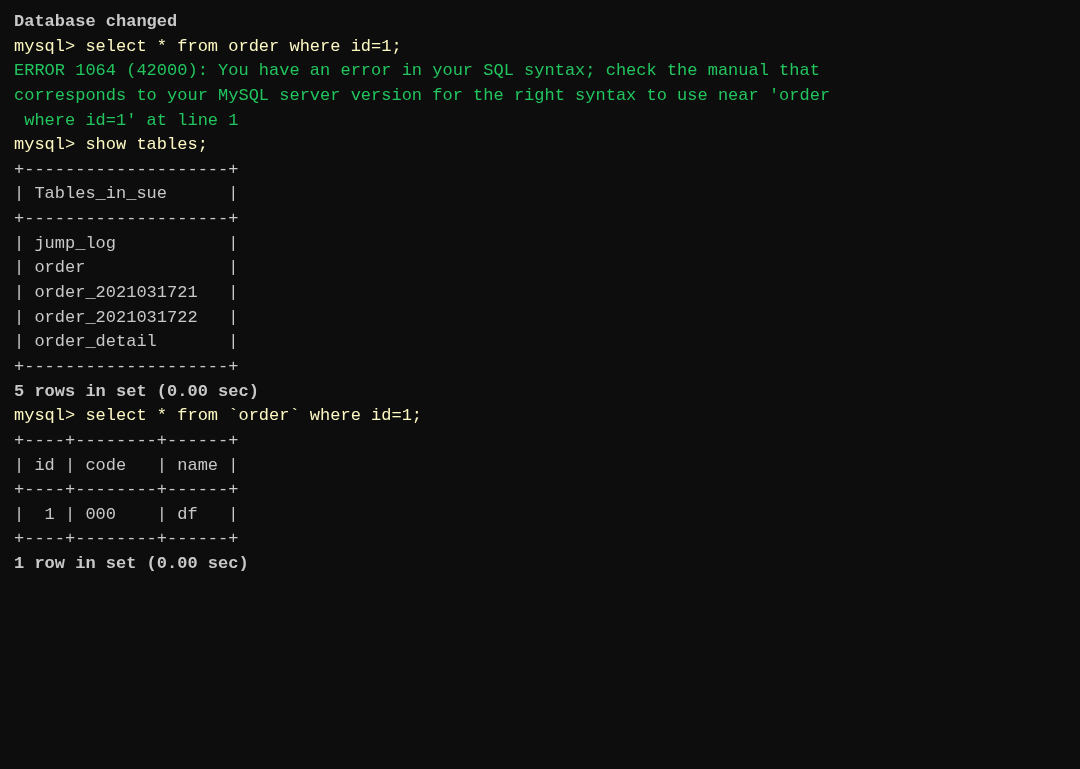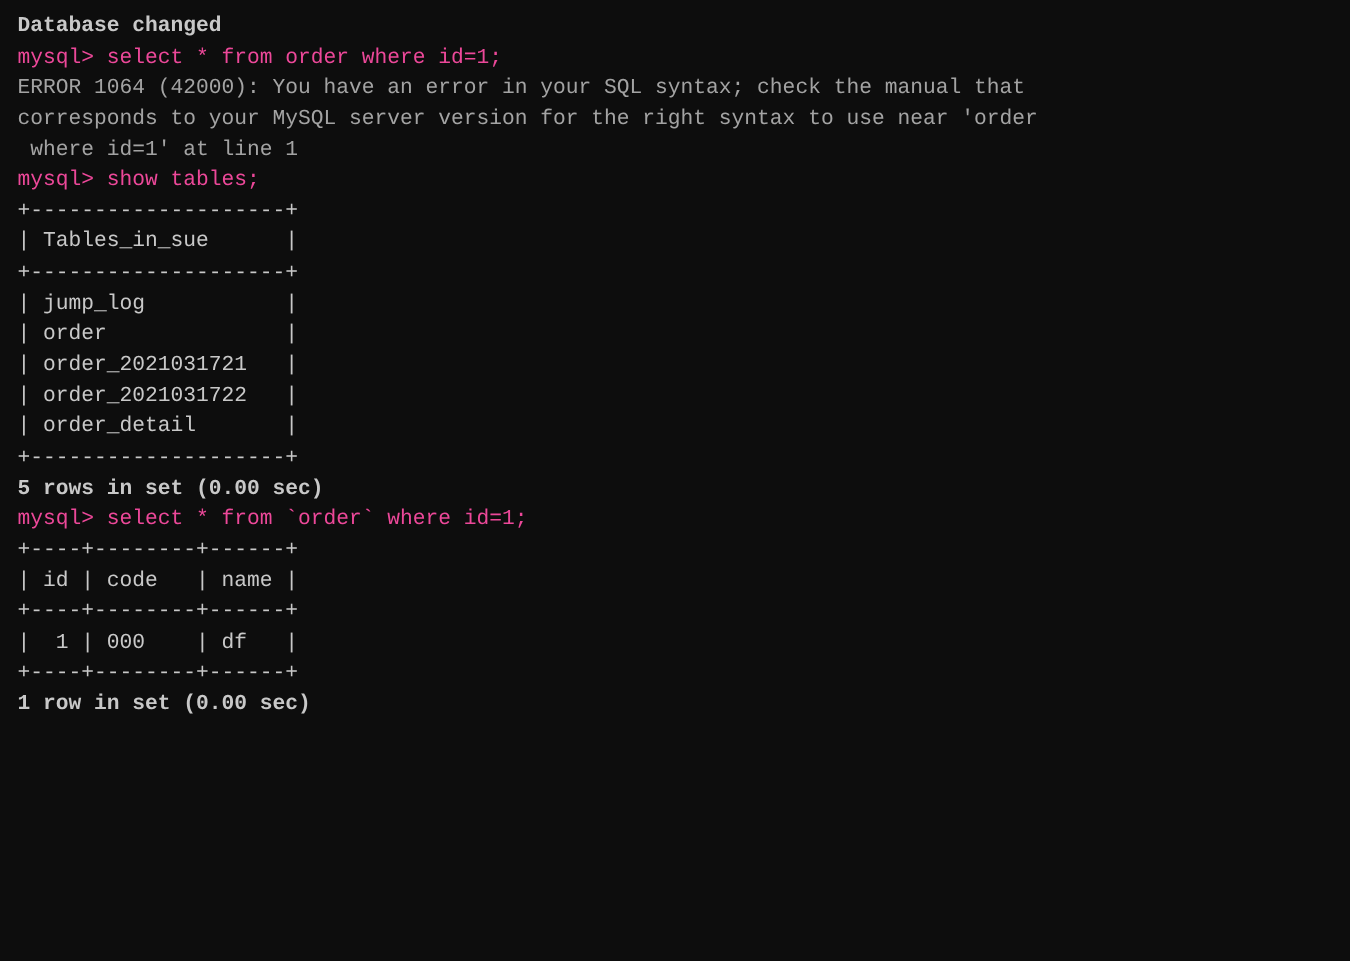--- a/index.html
+++ b/index.html
@@ -23,25 +23,25 @@
     .terminal-output {
       white-space: pre;
     }
 
     .line-normal {
       color: #c8c8c8;
       font-weight: bold;
     }
 
     .line-prompt {
-      color: #ec4899;
+      color: #fef9c3;
     }
 
     .line-error {
-      color: #a3a3a3;
+      color: #22c55e;
     }
 
     .line-table {
       color: #c8c8c8;
     }
   </style>
 </head>
 <body>
 
 <div class="terminal-output" id="terminal-lines"><div class="line-normal">Database changed</div><div class="line-prompt">mysql&gt; select * from order where id=1;</div><div class="line-error">ERROR 1064 (42000): You have an error in your SQL syntax; check the manual that</div><div class="line-error">corresponds to your MySQL server version for the right syntax to use near 'order</div><div class="line-error"> where id=1' at line 1</div><div class="line-prompt">mysql&gt; show tables;</div><div class="line-table">+--------------------+</div><div class="line-table">| Tables_in_sue      |</div><div class="line-table">+--------------------+</div><div class="line-table">| jump_log           |</div><div class="line-table">| order              |</div><div class="line-table">| order_2021031721   |</div><div class="line-table">| order_2021031722   |</div><div class="line-table">| order_detail       |</div><div class="line-table">+--------------------+</div><div class="line-normal">5 rows in set (0.00 sec)</div><div class="line-normal"></div><div class="line-prompt">mysql&gt; select * from `order` where id=1;</div><div class="line-table">+----+--------+------+</div><div class="line-table">| id | code   | name |</div><div class="line-table">+----+--------+------+</div><div class="line-table">|  1 | 000    | df   |</div><div class="line-table">+----+--------+------+</div><div class="line-normal">1 row in set (0.00 sec)</div></div>

